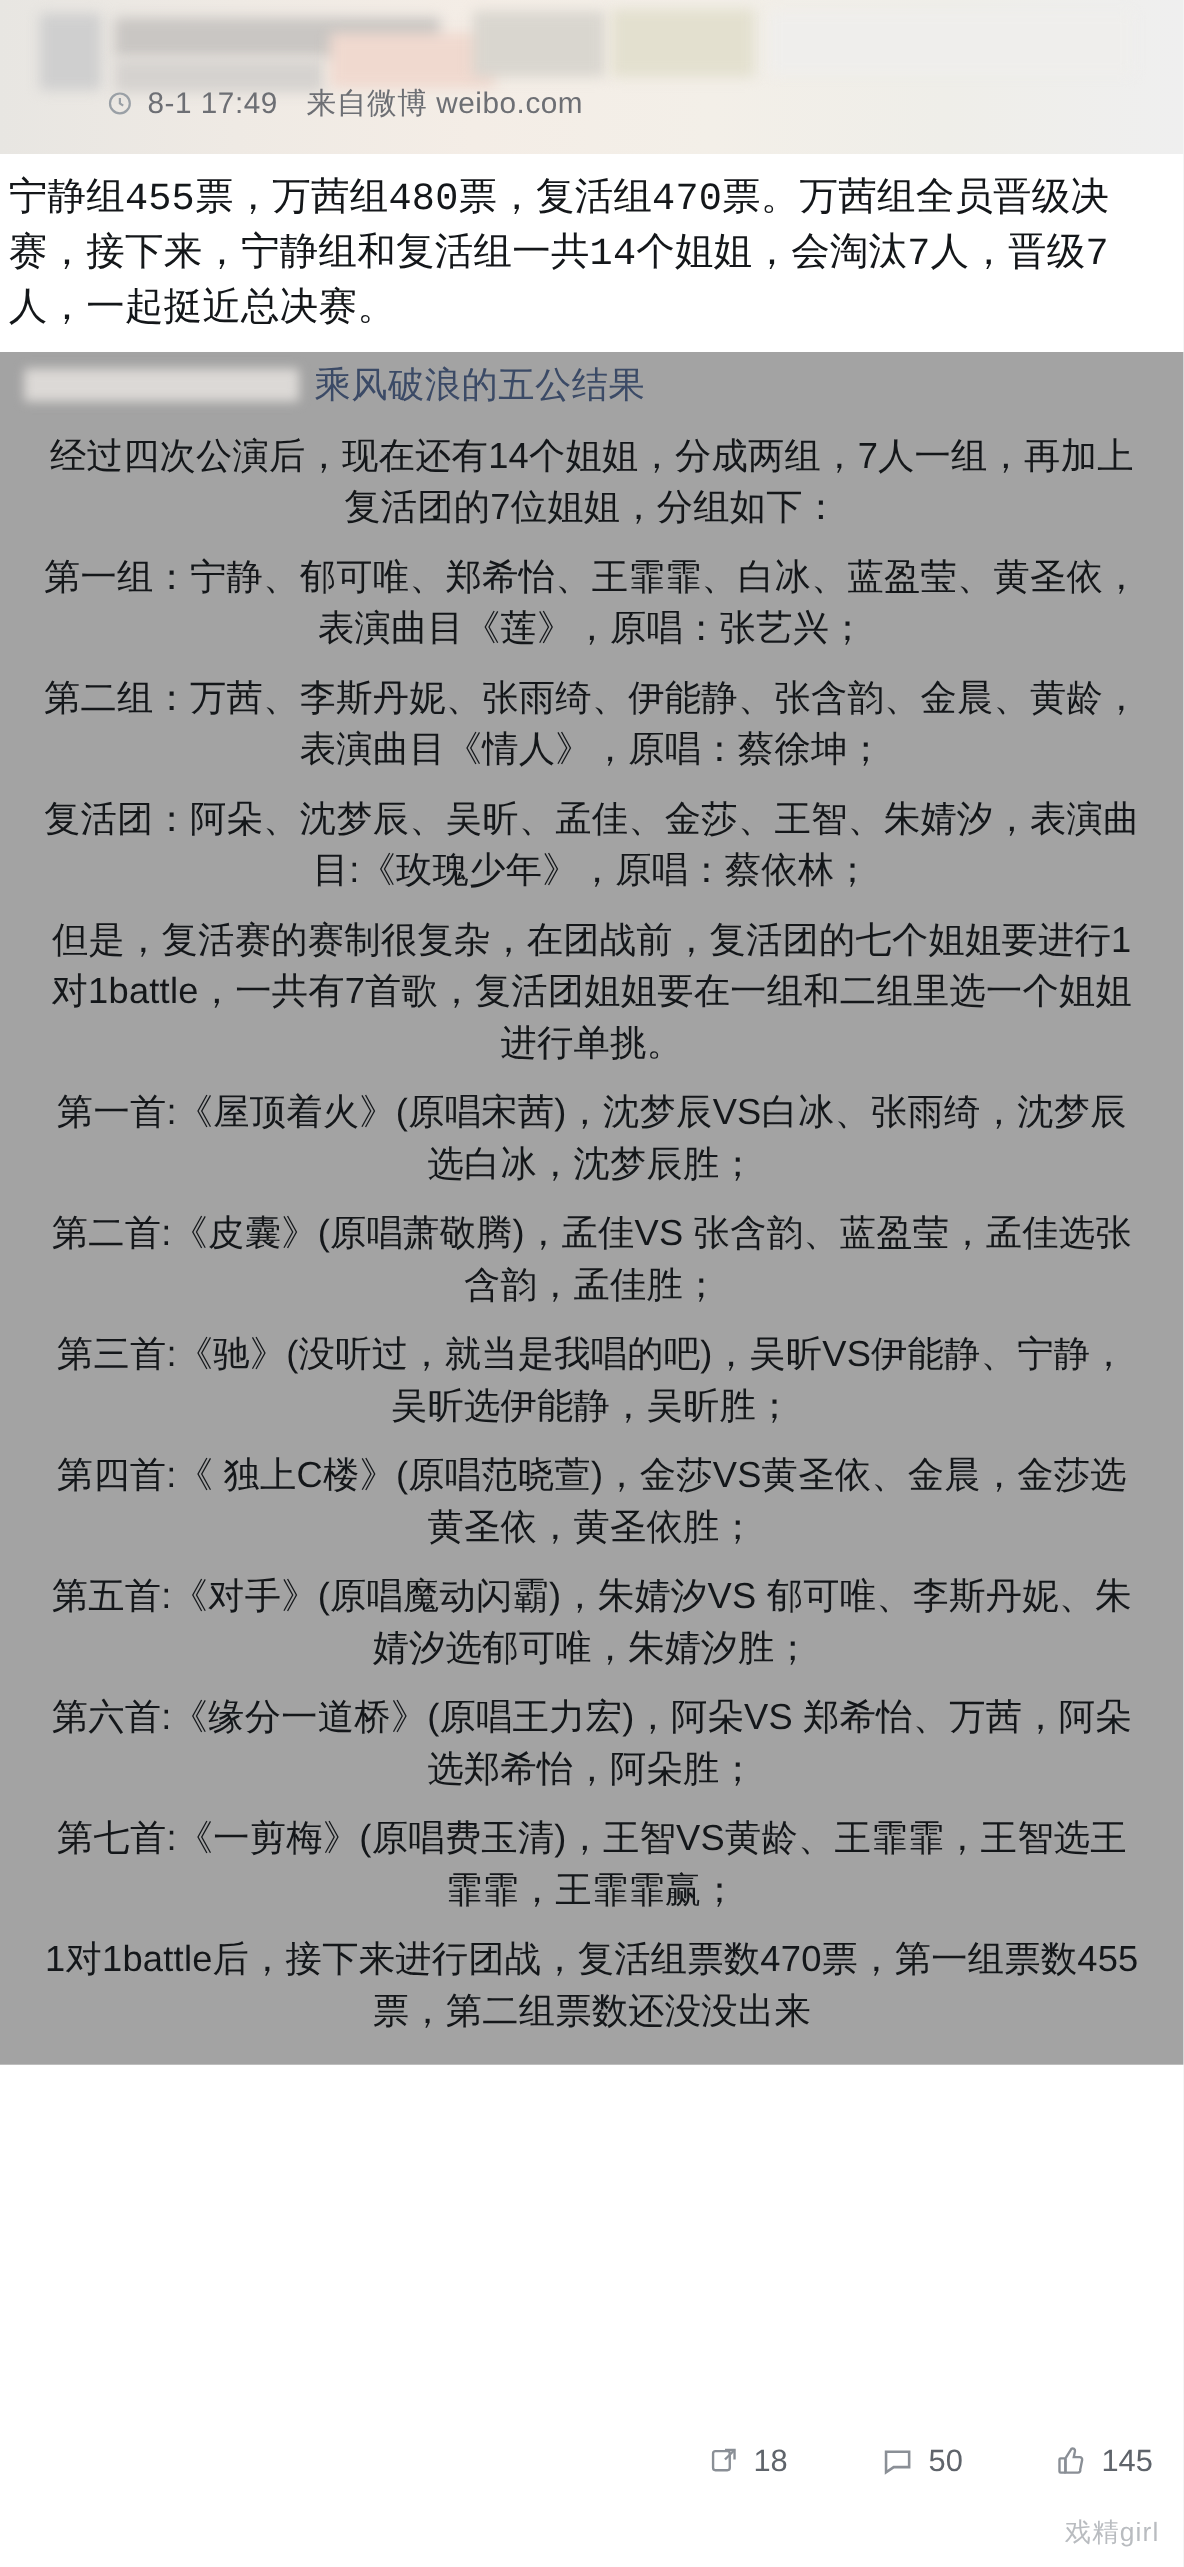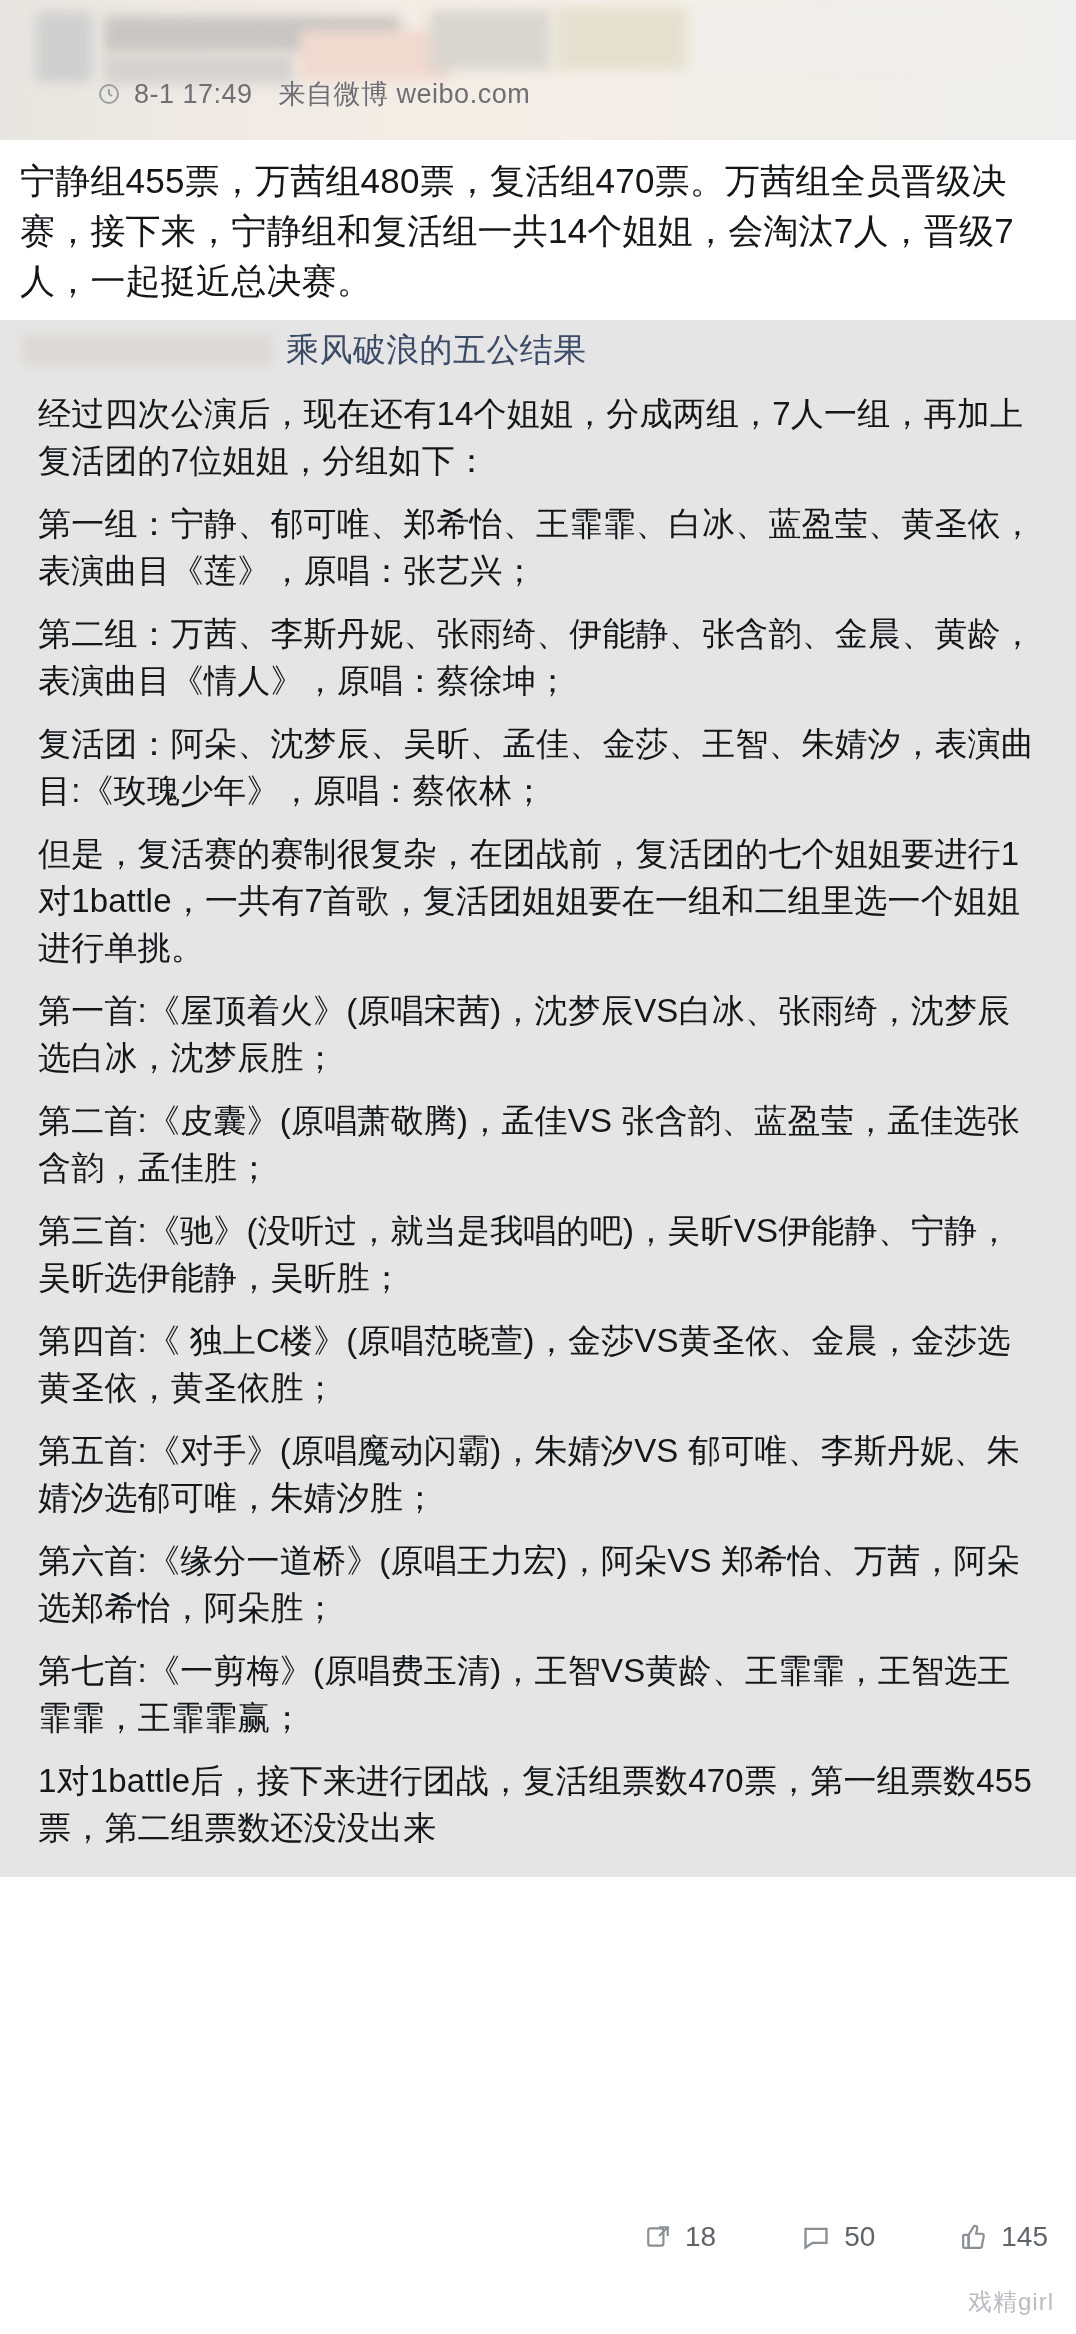--- a/index.html
+++ b/index.html
@@ -83,35 +83,37 @@
     display: inline-flex;
     align-items: center;
     justify-content: center;
   }
   .meta-time { margin-right: 26px; color: #6d6f74; }
   .meta-from { color: #6d6f74; }
   .meta-source { color: #6d6f74; }
 
   
   .post-body {
-    padding: 16px 22px 0 20px;
-    box-sizing: border-box;
+    padding: 16px 22px 0 8px;
+    box-sizing: border-box;
+    font-family: Liberation Mono, monospace;
   }
   .lead {
     font-size: 35px;
     line-height: 50px;
     color: #14171a;
     letter-spacing: 0.2px;
     padding-bottom: 14px;
   }
 
   
   .quoted {
-    background: #e5e5e5;
+    background: #a3a3a3;
     padding: 6px 0 10px 0;
+    text-align: center;
   }
   .quoted-title-row {
     position: relative;
     height: 48px;
     display: flex;
     align-items: center;
     padding-left: 22px;
     box-sizing: border-box;
   }
   .quoted-user-blur {

